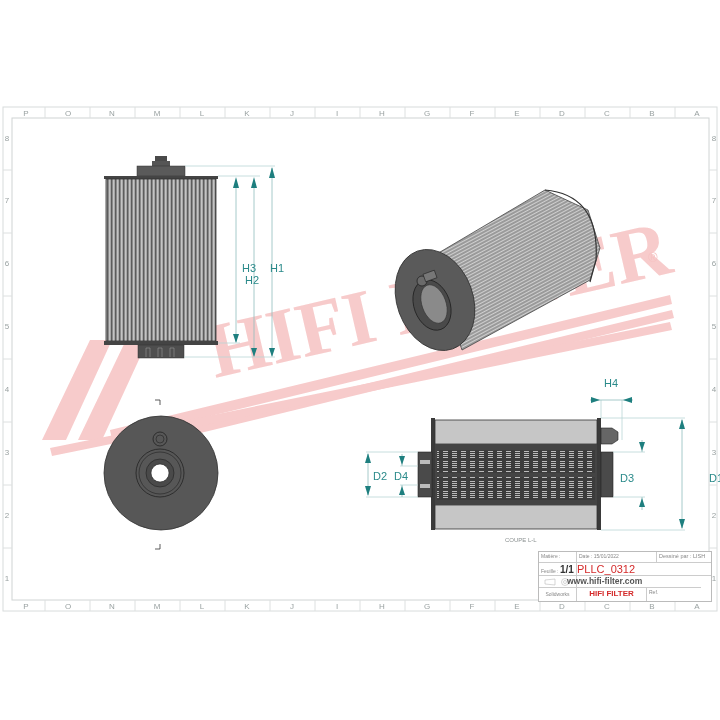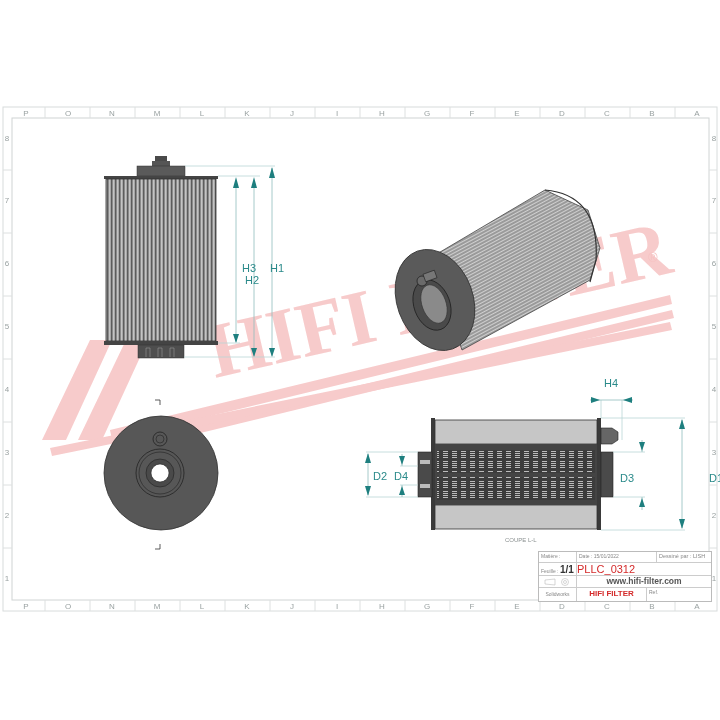--- a/index.html
+++ b/index.html
@@ -295,19 +295,19 @@
       <span style="font-size:10px;color:#333;font-weight:bold">1/1</span>
     </div>
     <div class="cell" style="left:38px;top:11px;width:134px;height:13px;font-size:11px;color:#d42a2a;text-align:left;padding:0;border-right:none">PLLC_0312</div>
     <div class="cell" style="left:0;top:24px;width:38px;height:12px">
       <svg width="34" height="10">
         <path d="M4 3 L14 2 L14 8 L4 7 Z" fill="none" stroke="#bbb" stroke-width="0.6"></path>
         <circle cx="24" cy="5" r="3.5" fill="none" stroke="#bbb" stroke-width="0.6"></circle>
         <circle cx="24" cy="5" r="1.5" fill="none" stroke="#bbb" stroke-width="0.6"></circle>
       </svg>
     </div>
-    <div class="cell" style="left:38px;top:24px;width:134px;height:12px;font-size:8.5px;color:#555;text-align:center;padding:0;font-weight:bold;border-right:none">www.hifi-filter.com</div>
+    <div class="cell" style="left:28px;top:24px;width:134px;height:12px;font-size:8.5px;color:#555;padding:0;font-weight:bold;border-right:none">www.hifi-filter.com</div>
     <div class="cell" style="left:0;top:36px;width:38px;height:13px;text-align:center;padding-top:3px;border-bottom:none">Solidworks</div>
     <div class="cell" style="left:38px;top:36px;width:70px;height:13px;font-size:8px;font-weight:bold;color:#d42a2a;text-align:center;padding-top:1px;border-bottom:none">HIFI FILTER</div>
     <div class="cell" style="left:108px;top:36px;width:64px;height:13px;border-right:none;border-bottom:none">Ref.</div>
   </div>
 
 </div>
 
 </body></html>

